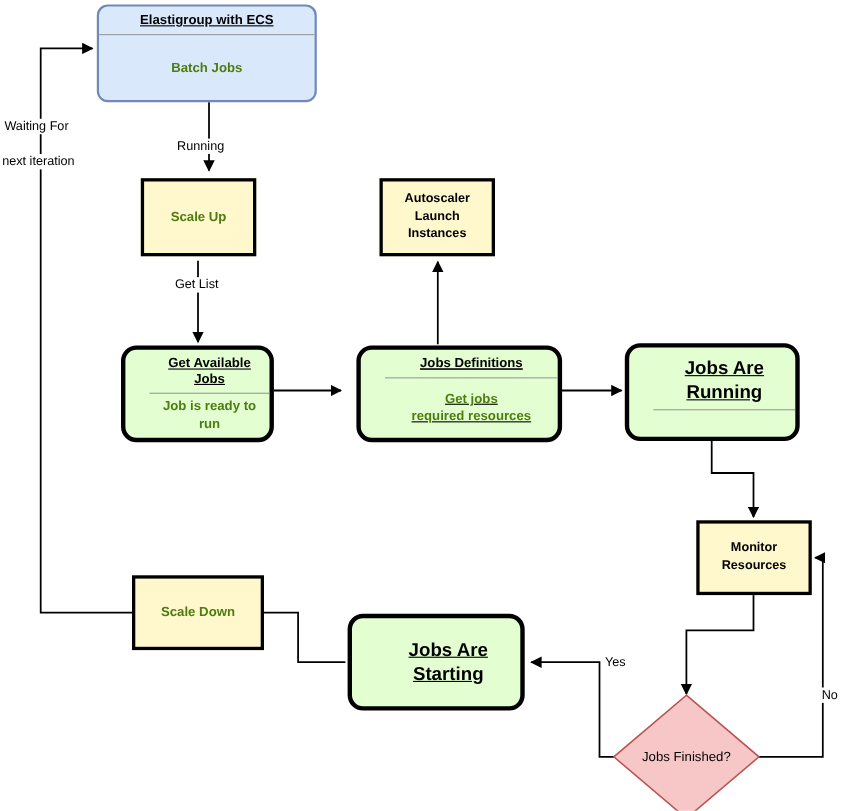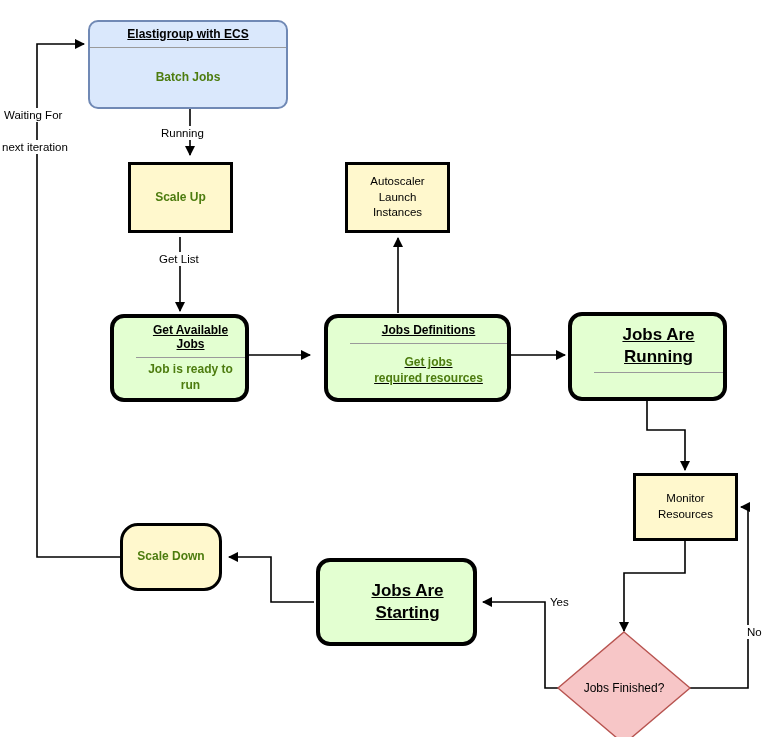--- a/index.html
+++ b/index.html
@@ -34,21 +34,20 @@
   }
   .node-round {
     border: 4px solid #000000;
     border-radius: 14px;
     padding-left: 22px;
   }
   .node-blue {
     background: #dae8fc;
     border: 2px solid #7089b5;
     border-radius: 10px;
-    margin-top: 16px;
   }
   .node-yellow { background: #fff8cd; }
   .node-green  { background: #e3ffd1; }
   .hdr {
     text-align: center;
     font-weight: bold;
     font-size: 12px;
     color: #000;
     padding: 6px 4px 5px 4px;
     text-decoration: underline;
@@ -70,21 +69,21 @@
     color: #4d7c0f;
     line-height: 1.3;
     padding: 2px 4px;
   }
   .bdy-plain {
     flex: 1;
     display: flex;
     align-items: center;
     justify-content: center;
     text-align: center;
-    font-weight: normal;
+    font-weight: bold;
     font-size: 11.5px;
     color: #000;
     line-height: 1.35;
     padding: 2px 3px;
   }
   .big-title {
     text-align: center;
     font-weight: bold;
     font-size: 17px;
     color: #000;
@@ -232,15 +231,15 @@
 
 <div class="node node-round node-green" style="left:316px; top:558px; width:161px; height:88px;">
   <div class="big-title-c">
     <span>
       <span>Jobs Are</span><br>
       <span>Starting</span>
     </span>
   </div>
 </div>
 
-<div class="node node-sq node-yellow" style="left:120px; top:523px; width:102px; height:68px;border-radius:18px;">
+<div class="node node-sq node-yellow" style="left:120px; top:523px; width:120px; height:68px;">
   <div class="bdy">Scale Down</div>
 </div>
 
 </body></html>

